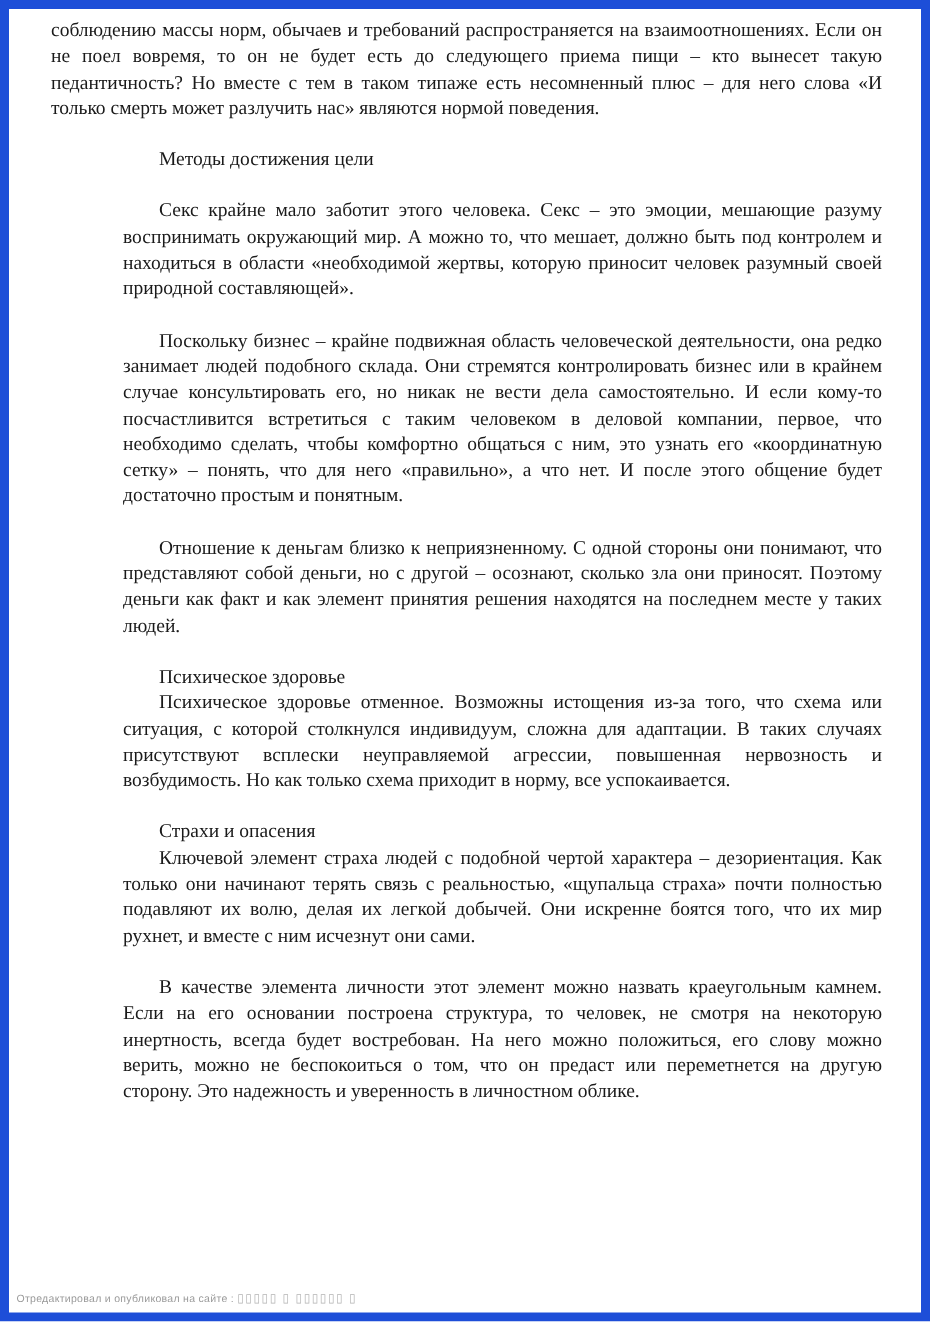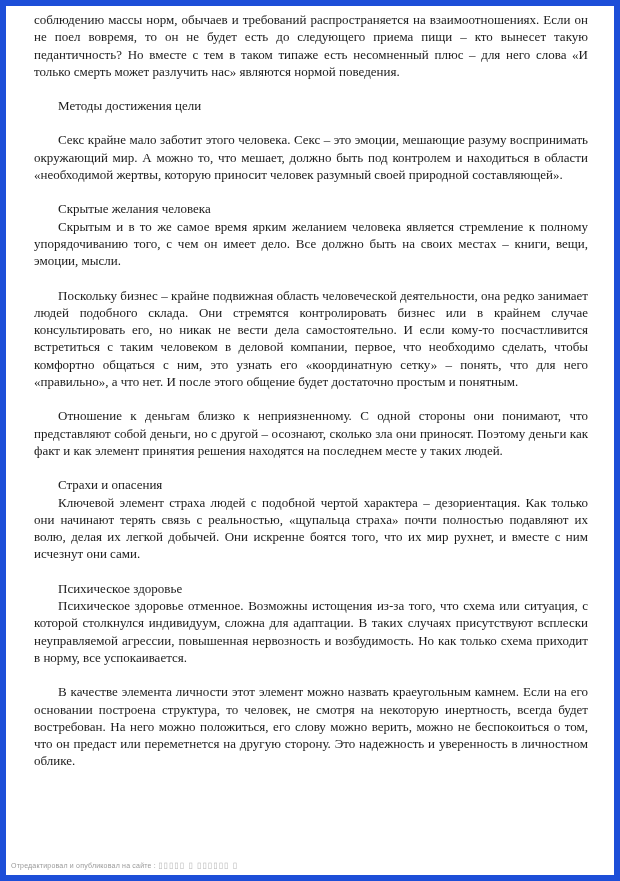--- a/index.html
+++ b/index.html
@@ -29,20 +29,21 @@
   .para {
     text-align: justify;
     text-indent: 24px;
     margin: 0;
   }
   .para.continuation {
     text-indent: 0;
   }
   .section {
     margin-top: 17px;
+    margin-left: 48px;
   }
   .section-heading {
     text-indent: 24px;
     margin: 0;
     font-weight: normal;
     font-size: 13px;
     line-height: 17.3px;
   }
   .footer {
     position: absolute;
@@ -70,41 +71,37 @@
     <p class="para continuation">соблюдению массы норм, обычаев и требований распространяется на взаимоотношениях. Если он не поел вовремя, то он не будет есть до следующего приема пищи – кто вынесет такую педантичность? Но вместе с тем в таком типаже есть несомненный плюс – для него слова «И только смерть может разлучить нас» являются нормой поведения.</p>
 
     <div class="section">
       <h2 class="section-heading">Методы достижения цели</h2>
     </div>
 
     <div class="section">
       <p class="para">Секс крайне мало заботит этого человека. Секс – это эмоции, мешающие разуму воспринимать окружающий мир. А можно то, что мешает, должно быть под контролем и находиться в области «необходимой жертвы, которую приносит человек разумный своей природной составляющей».</p>
     </div>
 
-    <div class="section">
-      <h2 class="section-heading">Скрытые желания человека</h2>
-      <p class="para">Скрытым и в то же самое время ярким желанием человека является стремление к полному упорядочиванию того, с чем он имеет дело. Все должно быть на своих местах – книги, вещи, эмоции, мысли.</p>
-    </div>
 
     <div class="section">
       <p class="para">Поскольку бизнес – крайне подвижная область человеческой деятельности, она редко занимает людей подобного склада. Они стремятся контролировать бизнес или в крайнем случае консультировать его, но никак не вести дела самостоятельно. И если кому-то посчастливится встретиться с таким человеком в деловой компании, первое, что необходимо сделать, чтобы комфортно общаться с ним, это узнать его «координатную сетку» – понять, что для него «правильно», а что нет. И после этого общение будет достаточно простым и понятным.</p>
     </div>
 
     <div class="section">
       <p class="para">Отношение к деньгам близко к неприязненному. С одной стороны они понимают, что представляют собой деньги, но с другой – осознают, сколько зла они приносят. Поэтому деньги как факт и как элемент принятия решения находятся на последнем месте у таких людей.</p>
     </div>
 
     <div class="section">
-      <h2 class="section-heading">Страхи и опасения</h2>
-      <p class="para">Ключевой элемент страха людей с подобной чертой характера – дезориентация. Как только они начинают терять связь с реальностью, «щупальца страха» почти полностью подавляют их волю, делая их легкой добычей. Они искренне боятся того, что их мир рухнет, и вместе с ним исчезнут они сами.</p>
+      <h2 class="section-heading">Психическое здоровье</h2>
+      <p class="para">Психическое здоровье отменное. Возможны истощения из-за того, что схема или ситуация, с которой столкнулся индивидуум, сложна для адаптации. В таких случаях присутствуют всплески неуправляемой агрессии, повышенная нервозность и возбудимость. Но как только схема приходит в норму, все успокаивается.</p>
     </div>
 
     <div class="section">
-      <h2 class="section-heading">Психическое здоровье</h2>
-      <p class="para">Психическое здоровье отменное. Возможны истощения из-за того, что схема или ситуация, с которой столкнулся индивидуум, сложна для адаптации. В таких случаях присутствуют всплески неуправляемой агрессии, повышенная нервозность и возбудимость. Но как только схема приходит в норму, все успокаивается.</p>
+      <h2 class="section-heading">Страхи и опасения</h2>
+      <p class="para">Ключевой элемент страха людей с подобной чертой характера – дезориентация. Как только они начинают терять связь с реальностью, «щупальца страха» почти полностью подавляют их волю, делая их легкой добычей. Они искренне боятся того, что их мир рухнет, и вместе с ним исчезнут они сами.</p>
     </div>
 
     <div class="section">
       <p class="para">В качестве элемента личности этот элемент можно назвать краеугольным камнем. Если на его основании построена структура, то человек, не смотря на некоторую инертность, всегда будет востребован. На него можно положиться, его слову можно верить, можно не беспокоиться о том, что он предаст или переметнется на другую сторону. Это надежность и уверенность в личностном облике.</p>
     </div>
 
   </div>
 
   <div class="footer">
     <span>Отредактировал и опубликовал на сайте :</span>

